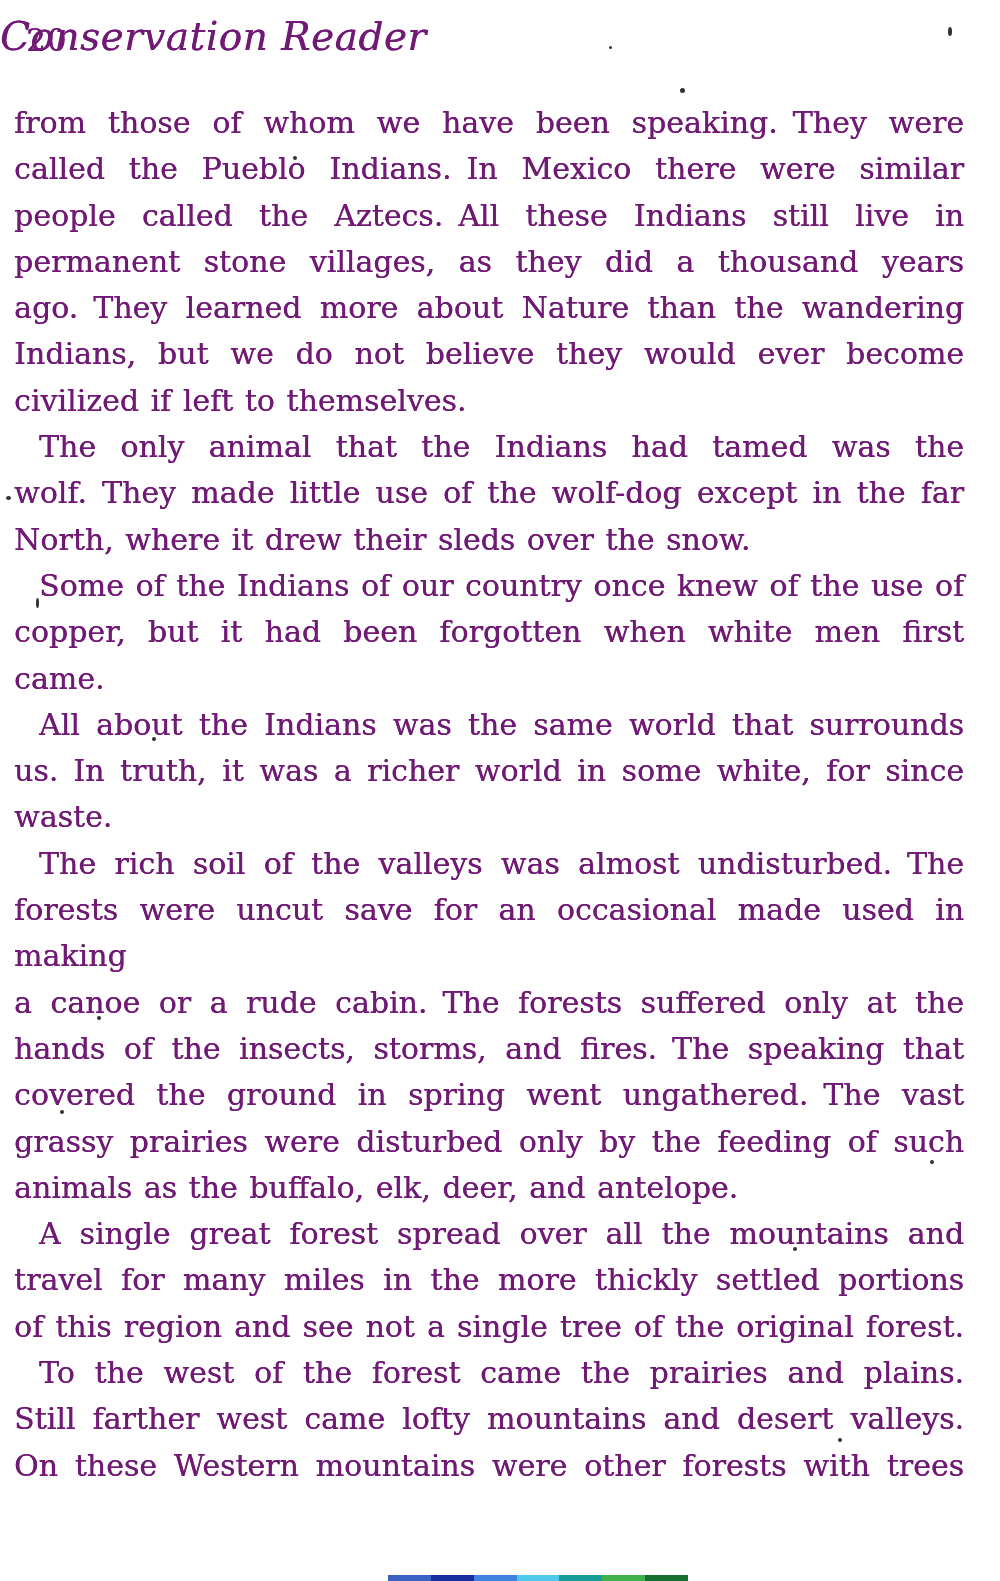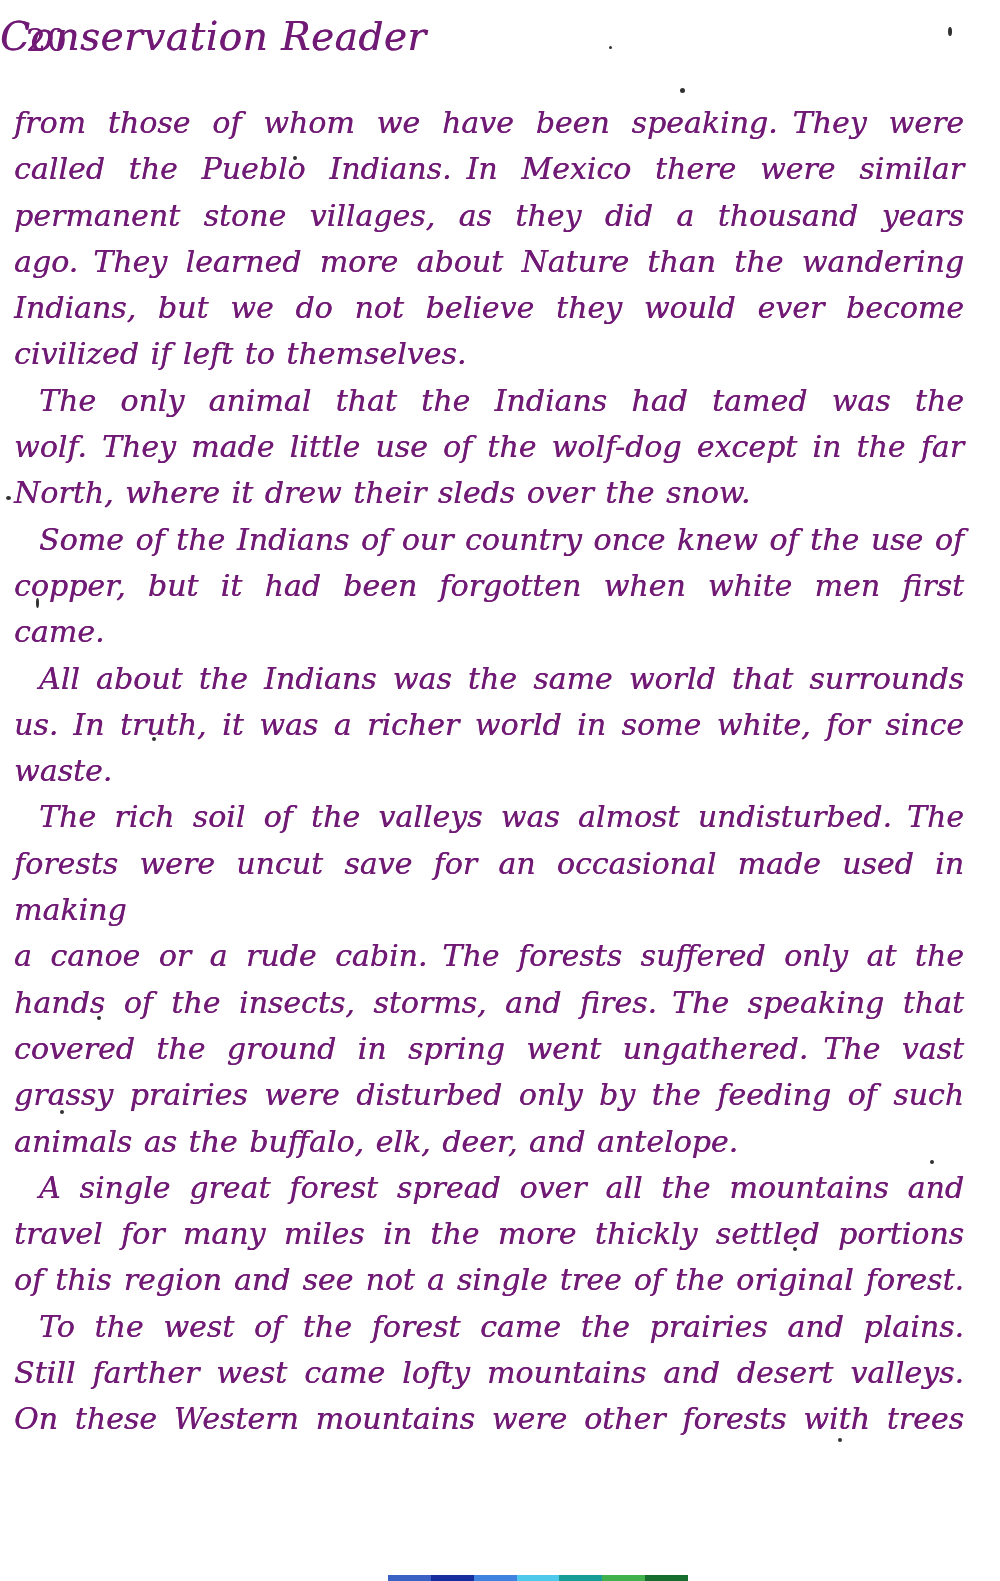--- a/index.html
+++ b/index.html
@@ -32,21 +32,20 @@
     text-shadow: 0.4px 0 0 currentColor;
   }
   .text-block {
     position: absolute;
     left: 14px; top: 100px;
     width: 950px;
     font-size: 30px;
     line-height: 46.3px;
     word-spacing: 2px;
     text-shadow: 0.35px 0 0 currentColor;
-    font-style: italic;
   }
   .line {
     text-align: justify;
     text-align-last: justify;
   }
   .line.left-last { text-align-last: left; }
   .line.indent { text-indent: 25px; }
   .speck {
     position: absolute;
     background: #141414;
@@ -63,20 +62,21 @@
 </head>
 <body>
 
 <div class="page">
   <span class="pagenum">20</span>
   <span class="running-title">Conservation Reader</span>
 
   <div class="text-block" id="text-block">
       <div class="line">from those of whom we have been speaking. They were</div>
       <div class="line">called the Pueblo Indians. In Mexico there were similar</div>
+      <div class="line">people called the Aztecs. All these Indians still live in</div>
       <div class="line">permanent stone villages, as they did a thousand years</div>
       <div class="line">ago. They learned more about Nature than the wandering</div>
       <div class="line">Indians, but we do not believe they would ever become</div>
       <div class="line left-last">civilized if left to themselves.</div>
       <div class="line indent">The only animal that the Indians had tamed was the</div>
       <div class="line">wolf. They made little use of the wolf-dog except in the far</div>
       <div class="line left-last">North, where it drew their sleds over the snow.</div>
       <div class="line indent">Some of the Indians of our country once knew of the use of</div>
       <div class="line">copper, but it had been forgotten when white men first came.</div>
       <div class="line indent">All about the Indians was the same world that surrounds</div>

